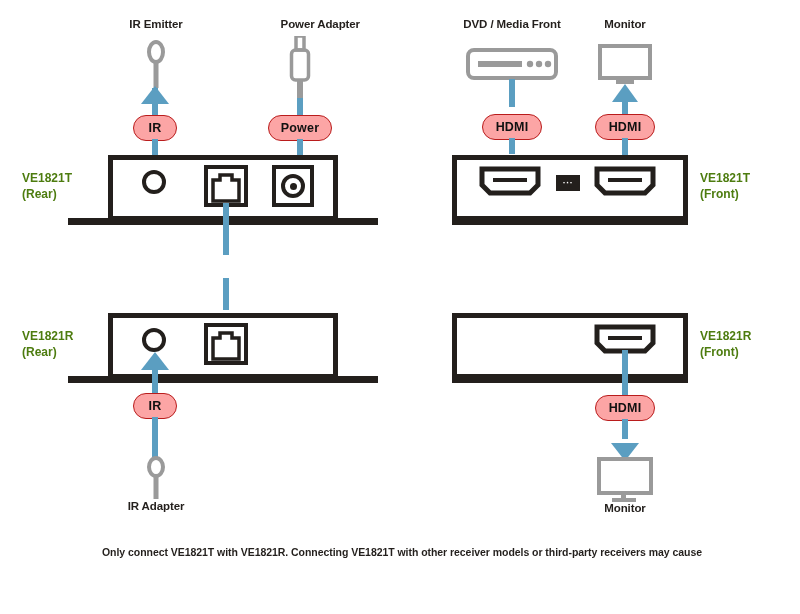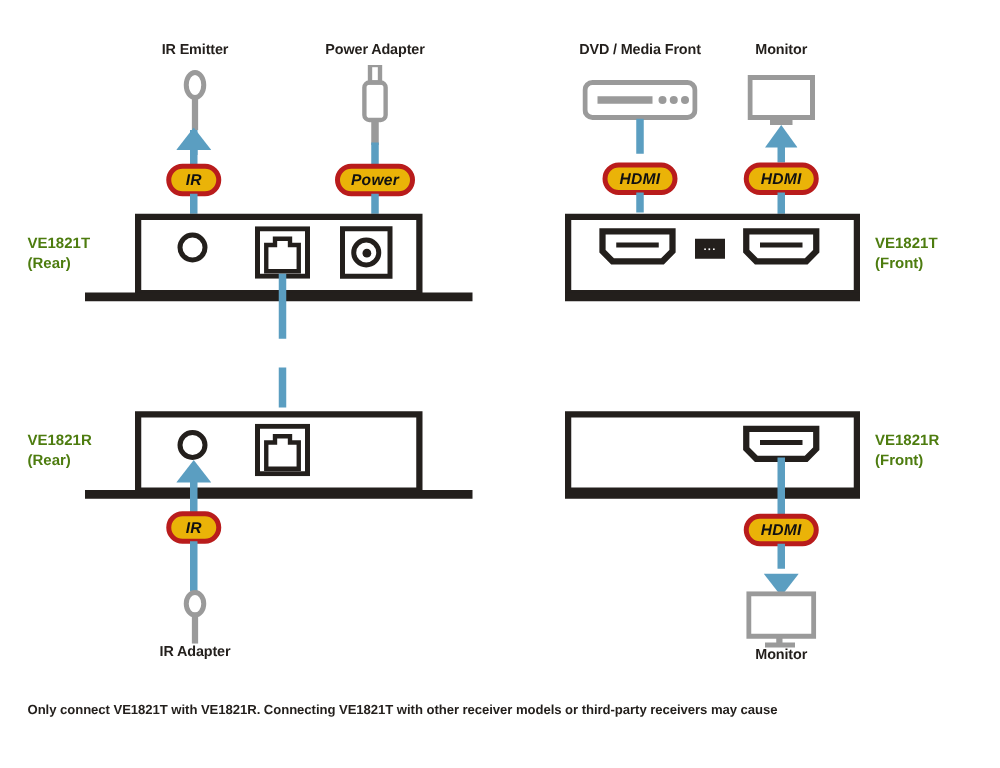--- a/index.html
+++ b/index.html
@@ -13,21 +13,20 @@
     position: relative;
     font-family: "Liberation Sans", sans-serif;
     overflow: hidden;
   }
   #stage {
     position: absolute;
     left: 0;
     top: 0;
     width: 800px;
     height: 506px;
-    margin-top: 16px;
   }
   .abs { position: absolute; }
 
   
   .cap {
     font-size: 11.5px;
     font-weight: bold;
     color: #231f1c;
     letter-spacing: -0.1px;
     white-space: nowrap;
@@ -44,31 +43,30 @@
     font-size: 10.5px;
     font-weight: bold;
     color: #231f1c;
     line-height: 13px;
     letter-spacing: -0.05px;
   }
 
   
   .pill {
     box-sizing: border-box;
-    border: 4px solid #b91c1c;
-    background: #eab308;
+    border: 1px solid #b91c1c;
+    background: #fca5a5;
     border-radius: 999px;
     color: #111111;
     font-size: 12.5px;
     font-weight: bold;
     display: flex;
     align-items: center;
     justify-content: center;
     letter-spacing: 0.2px;
-    font-style: italic;
   }
 
   
   .vline {
     background: #5b9ec1;
     width: 6px;
   }
 
   
   .chassis-body {
@@ -139,21 +137,21 @@
   <svg class="abs" style="left:141px; top:86px;" width="28" height="24">
     <polygon points="14,0 28,18 0,18" fill="#5b9ec1"></polygon>
   </svg>
 
   <div class="abs vline" style="left:152px; top:104px; height:14px;"></div>
 
   <div class="abs pill" style="left:133px; top:115px; width:44px; height:26px;">IR</div>
 
   <div class="abs vline" style="left:152px; top:139px; height:36px;"></div>
 
-  <div class="abs cap" style="left:240px; top:18px; width:120px;">Power Adapter</div>
+  <div class="abs cap" style="left:240px; top:18px; width:120px;text-align:right;">Power Adapter</div>
 
   <svg class="abs" style="left:286px; top:36px;" width="28" height="64">
     <rect x="10" y="0" width="8" height="14" fill="none" stroke="#9a9a9a" stroke-width="3.5"></rect>
     <rect x="5.5" y="14" width="17" height="30" rx="4" fill="none" stroke="#9a9a9a" stroke-width="3.5"></rect>
     <rect x="11" y="44" width="6" height="20" fill="#9a9a9a"></rect>
   </svg>
 
   <div class="abs vline" style="left:297px; top:98px; height:20px;"></div>
 
   <div class="abs pill" style="left:268px; top:115px; width:64px; height:26px;text-align:right;">Power</div>
@@ -298,17 +296,17 @@
   </svg>
 
   <svg class="abs" style="left:597px; top:457px;" width="56" height="46">
     <rect x="2" y="2" width="52" height="34" fill="none" stroke="#9a9a9a" stroke-width="4"></rect>
     <rect x="24" y="36" width="5" height="6" fill="#9a9a9a"></rect>
     <rect x="15" y="41" width="24" height="4" fill="#9a9a9a"></rect>
   </svg>
 
   <div class="abs cap" style="left:580px; top:502px; width:90px;">Monitor</div>
 
-  <div class="abs warn" style="left:22px; top:546px; width:760px;">
+  <div class="abs warn" style="left:22px; top:546px; width:760px;text-align:center;">
     <div>Only connect VE1821T with VE1821R. Connecting VE1821T with other receiver models or third-party receivers may cause</div>
   </div>
 
 </div>
 
 </body></html>

